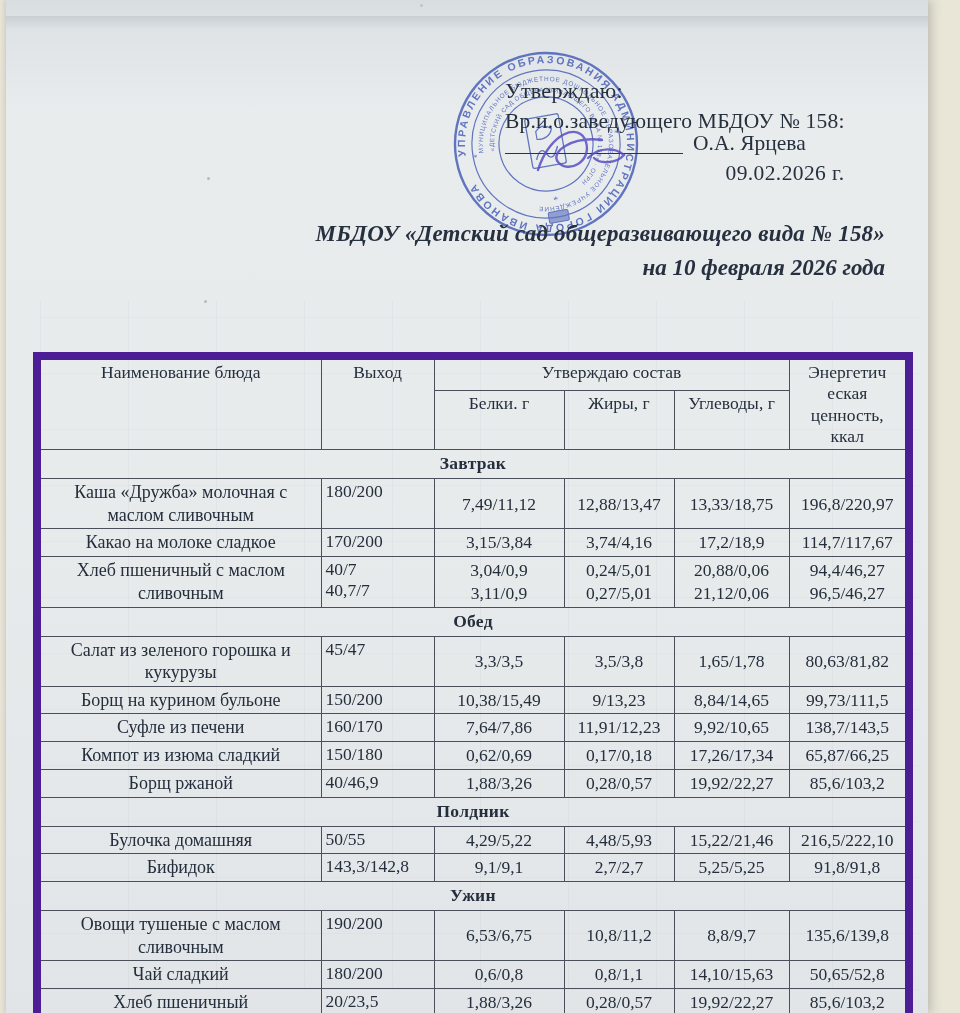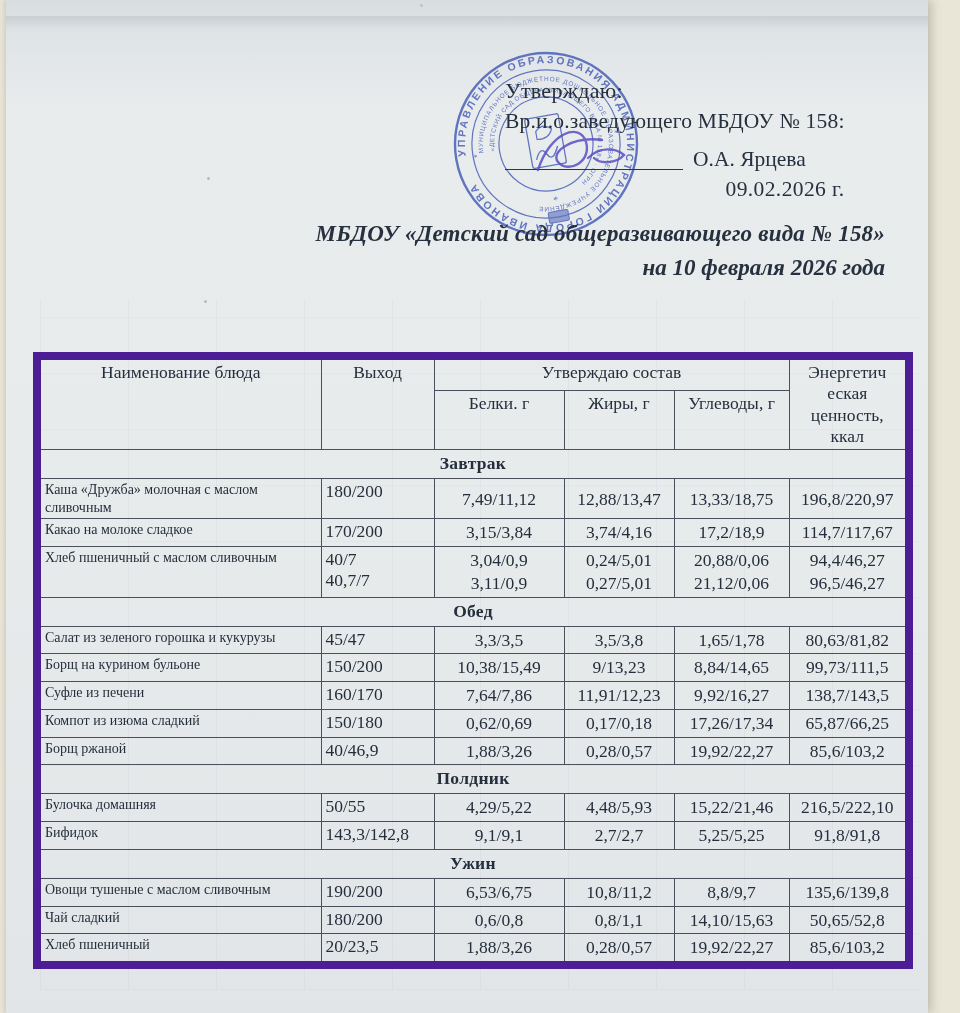--- a/index.html
+++ b/index.html
@@ -28,21 +28,21 @@
       repeating-linear-gradient(0deg,rgba(95,108,128,.04) 0 1px,transparent 1px 56px);
     pointer-events:none;
   }
   .speck{position:absolute;width:3px;height:3px;border-radius:50%;background:#8d939b;opacity:.55;}
   .sp1{left:207px;top:177px}.sp2{left:204px;top:300px}.sp3{left:420px;top:4px;opacity:.35}
 
   
   .approval{position:absolute;left:505px;top:80px;line-height:1.0;}
   .appr-l1{font-size:22px;letter-spacing:.3px;}
   .appr-l2{font-size:21.5px;margin-top:9px;letter-spacing:.2px;white-space:nowrap;}
-  .sig-row{margin-top:16px;white-space:nowrap;}
+  .sig-row{white-space:nowrap;}
   .sig-line{display:inline-block;width:178px;height:18px;border-bottom:1.7px solid #2c3544;vertical-align:bottom;}
   .sig-name{font-size:21.5px;margin-left:10px;}
   .appr-date{font-size:21.5px;margin-top:9px;letter-spacing:.4px;text-align:right;}
 
   
   .stamp{position:absolute;left:448px;top:46px;width:196px;height:196px;pointer-events:none;}
   .stamp svg{width:100%;height:100%;}
 
   
   .signature{position:absolute;left:528px;top:118px;width:110px;height:72px;pointer-events:none;}
@@ -67,21 +67,21 @@
   }
   .menu-table{border:8px solid #4c1d95;}
   .hd{font-weight:bold;text-align:center;vertical-align:top;font-size:17.5px;}
   .hd-name{padding-top:3px;}
   .hd-sub{height:54px;}
   .hd-energy{line-height:1.22;}
   .section-row td{
     font-weight:bold;text-align:center;height:23px;
     padding:2px 0 3px 0;letter-spacing:.3px;
   }
-  .c-name{text-align:left;vertical-align:top;padding:3px 4px 4px 7px;font-size:14px;line-height:1.25;}
+  .c-name{text-align:center;vertical-align:top;padding:3px 4px 4px 7px;font-size:18px;line-height:1.25;}
   .c-out{text-align:left;vertical-align:top;padding-top:3px;}
   .c-num{text-align:center;vertical-align:middle;line-height:1.3;}
 </style>
 </head>
 <body>
 
 <div class="scene">
   <div class="paper"></div>
   <div class="fold"></div>
   <div class="ghost"></div>
@@ -220,21 +220,21 @@
           <td class="c-num">10,38/15,49</td>
           <td class="c-num">9/13,23</td>
           <td class="c-num">8,84/14,65</td>
           <td class="c-num">99,73/111,5</td>
         </tr>
         <tr>
           <td class="c-name">Суфле из печени</td>
           <td class="c-out">160/170</td>
           <td class="c-num">7,64/7,86</td>
           <td class="c-num">11,91/12,23</td>
-          <td class="c-num">9,92/16,27</td>
+          <td class="c-num">9,92/10,65</td>
           <td class="c-num">138,7/143,5</td>
         </tr>
         <tr>
           <td class="c-name">Компот из изюма сладкий</td>
           <td class="c-out">150/180</td>
           <td class="c-num">0,62/0,69</td>
           <td class="c-num">0,17/0,18</td>
           <td class="c-num">17,26/17,34</td>
           <td class="c-num">65,87/66,25</td>
         </tr>

